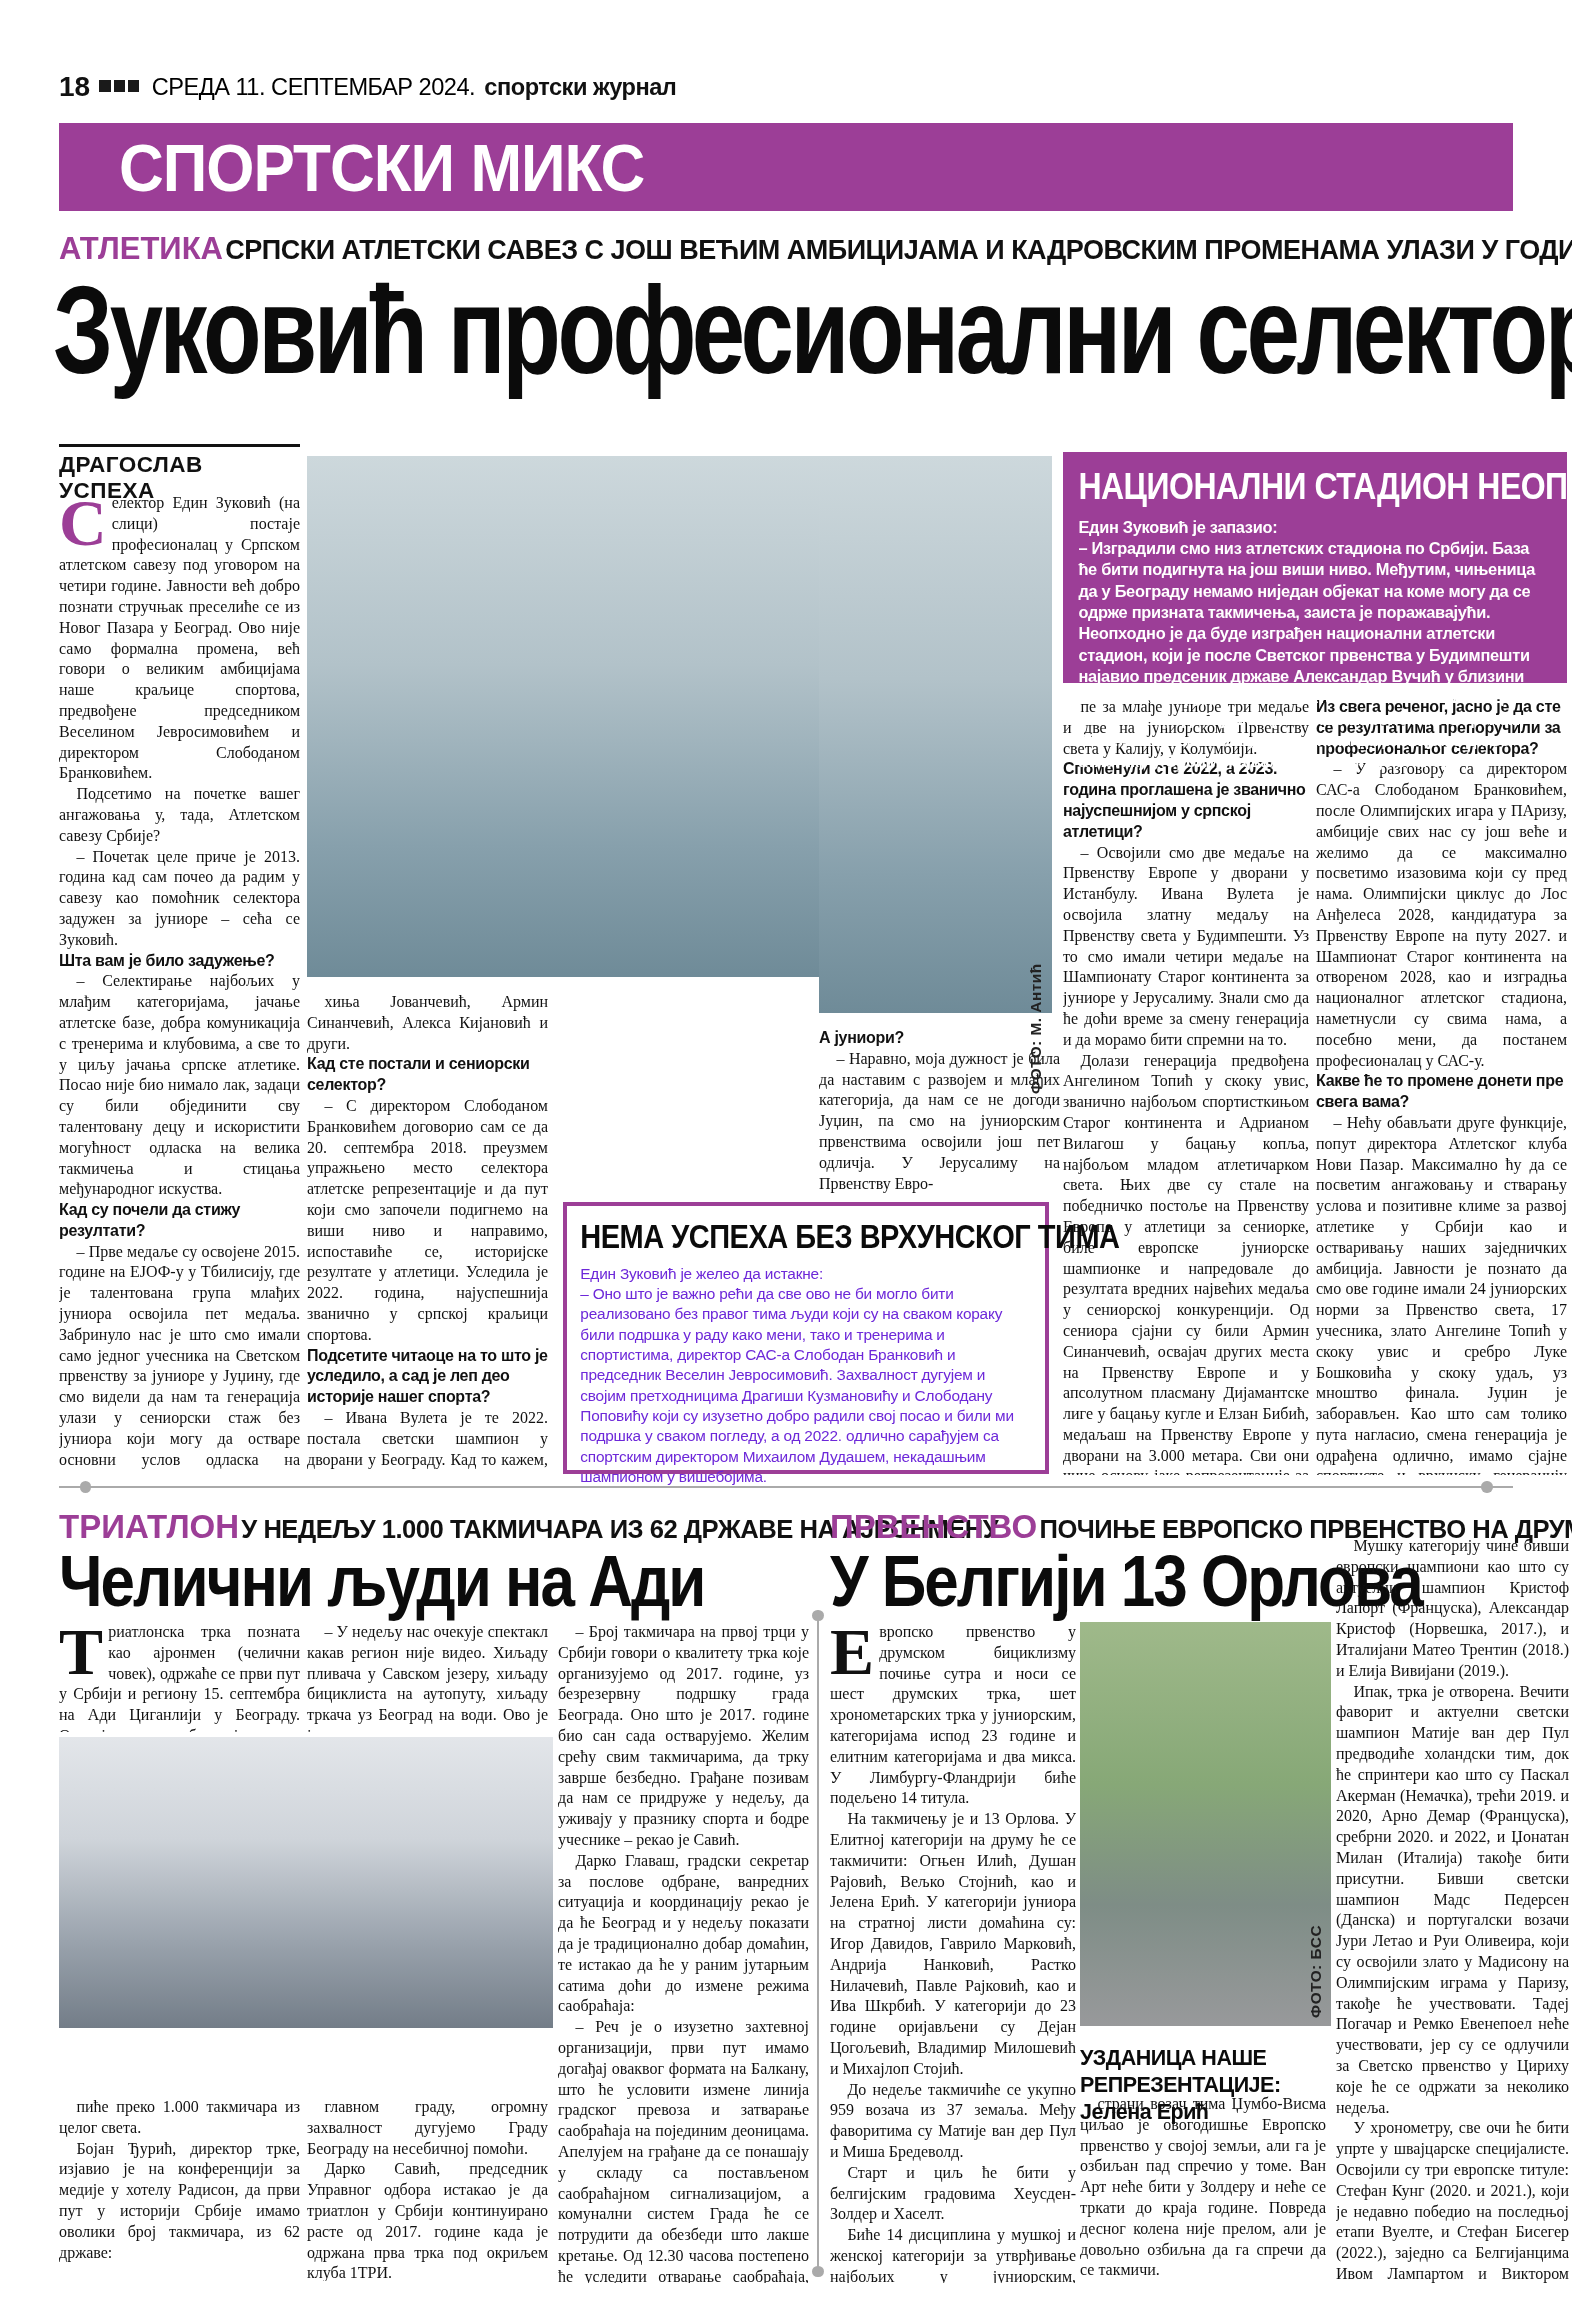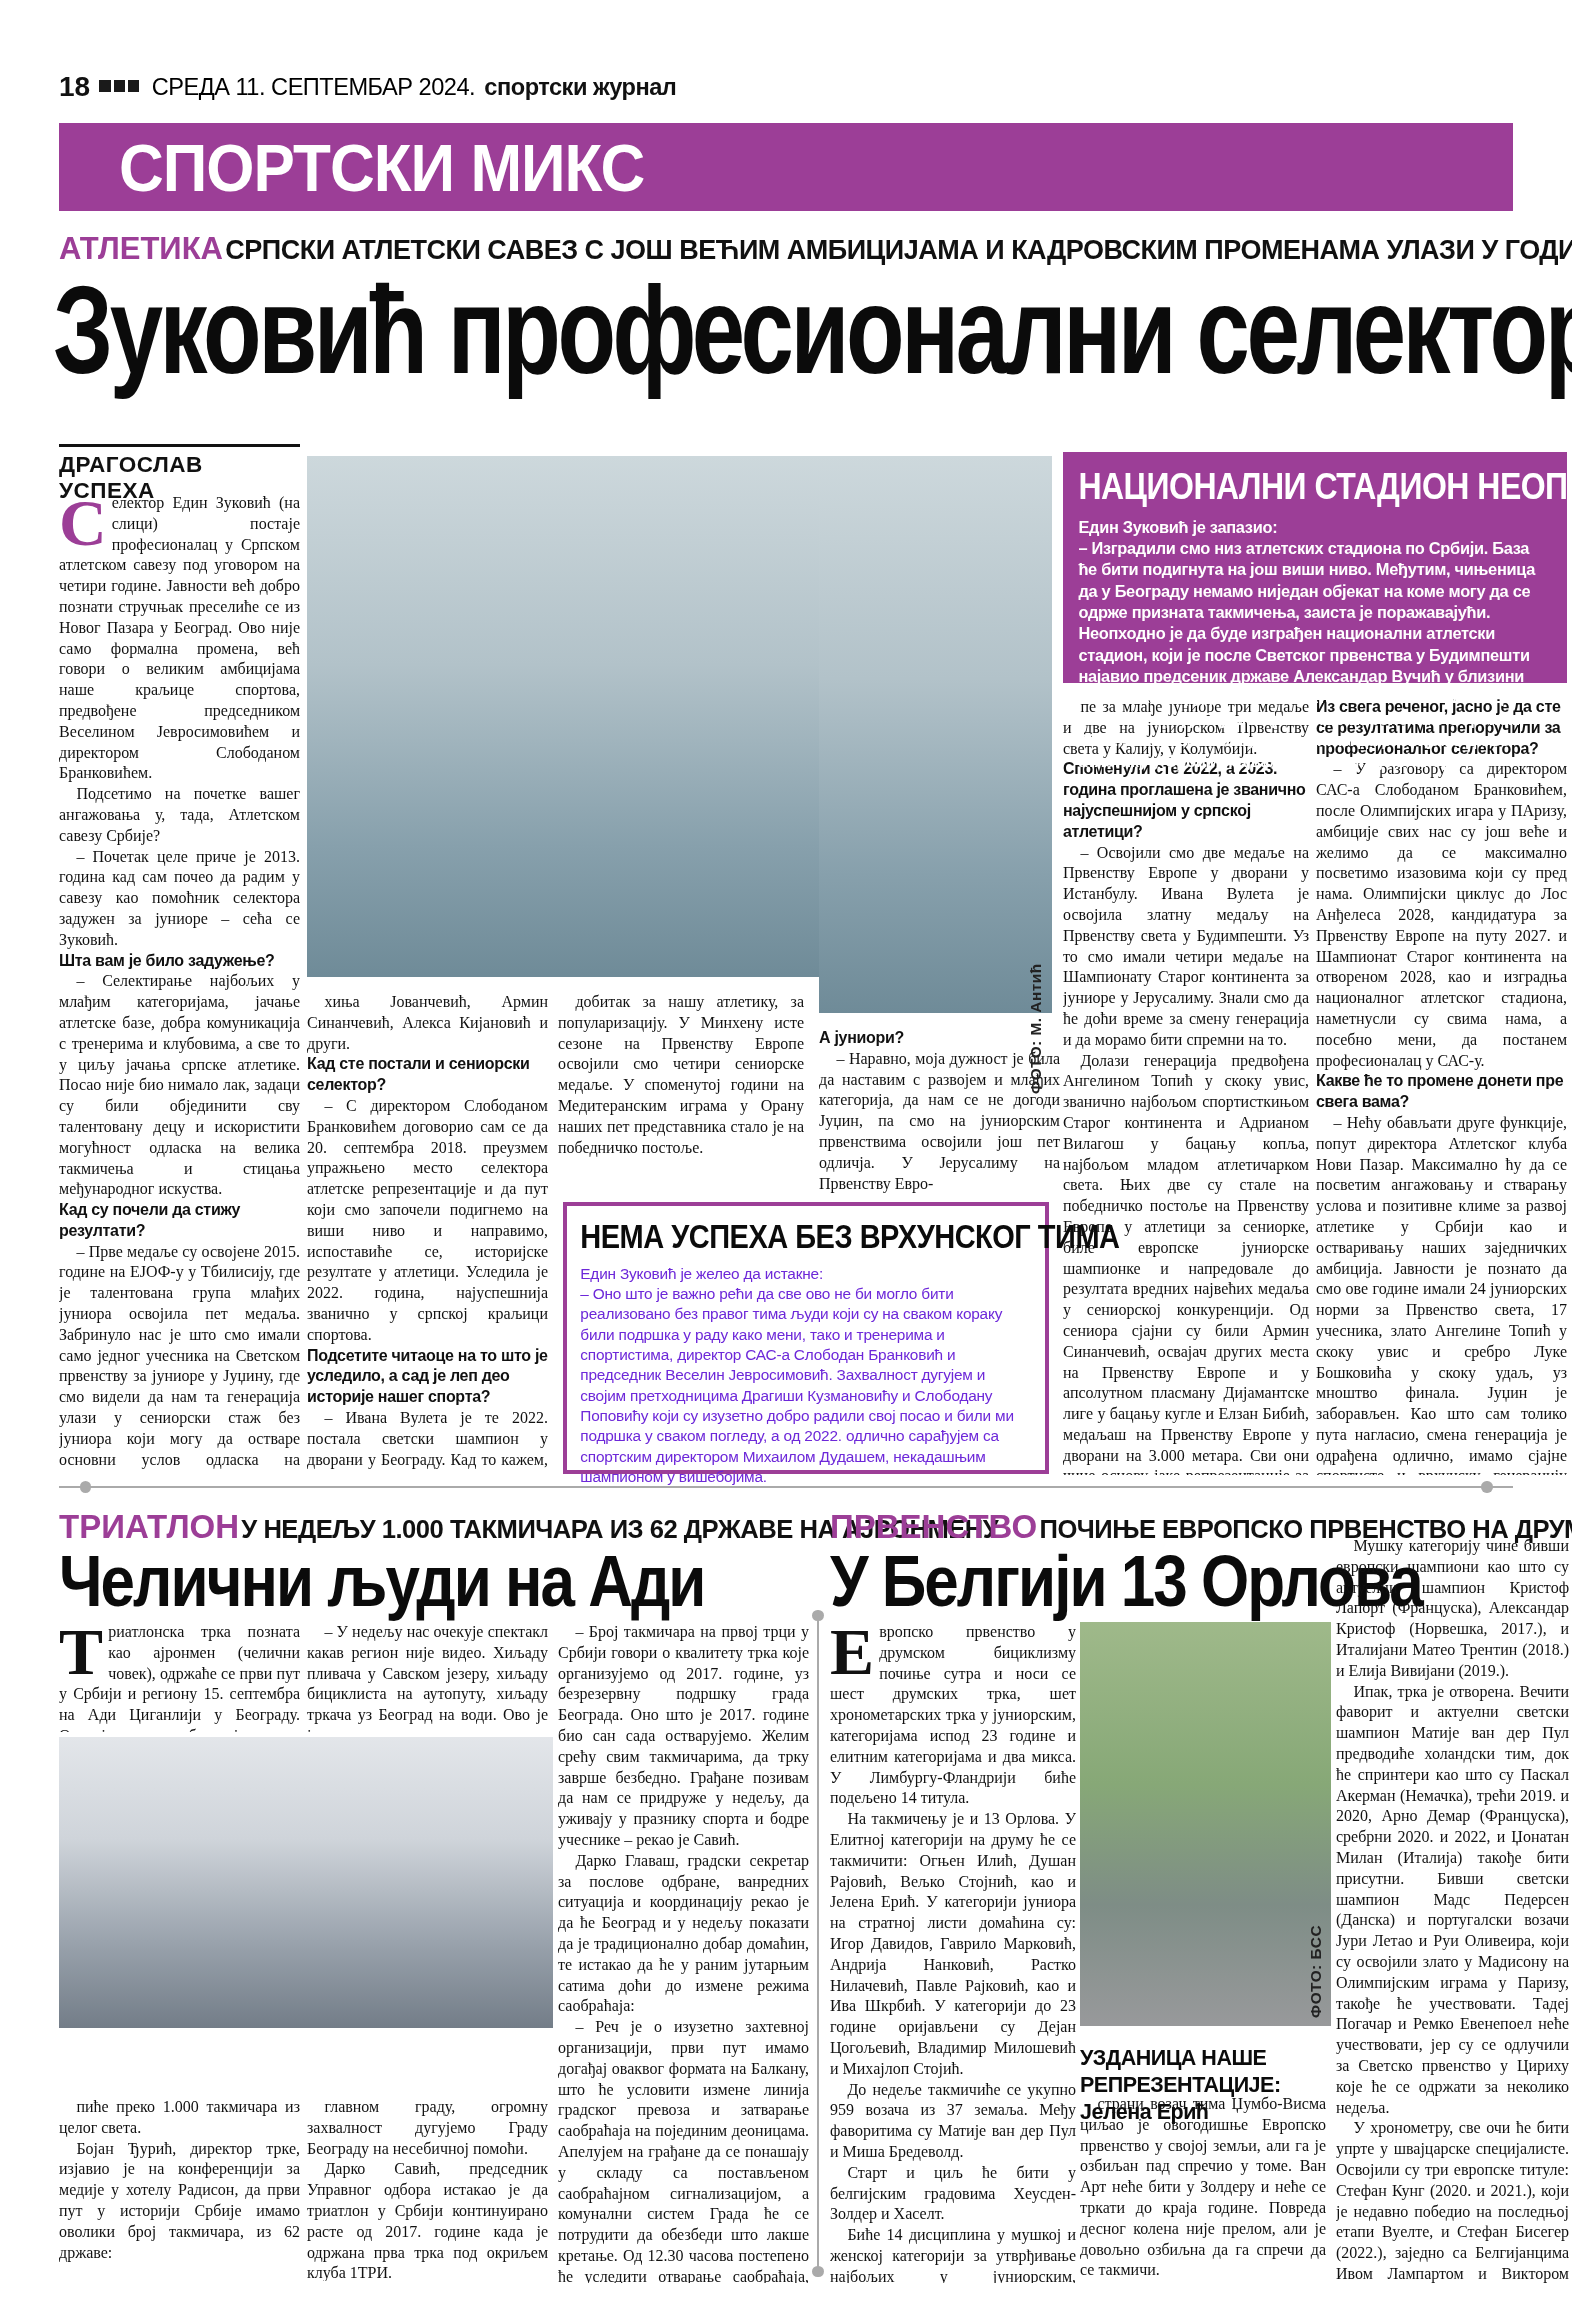--- a/index.html
+++ b/index.html
@@ -99,23 +99,20 @@
       <p class="para s-p">– Прве медаље су освојене 2015. године на ЕЈОФ-у у Тбилисију, где је талентована група млађих јуниора освојила пет медаља. Забринуло нас је што смо имали само једног учесника на Светском првенству за јуниоре у Јуџину, где смо видели да нам та генерација улази у сениорски стаж без јуниора који могу да остваре основни услов одласка на такмичења.</p>
       <p class="para s-q">Шта сте предузели?</p>
     </div>
   <div class="col" style="left:307px;top:992px;width:241px;height:484px;">
       <p class="para s-p">хиња Јованчевић, Армин Синанчевић, Алекса Кијановић и други.</p>
       <p class="para s-q">Кад сте постали и сениорски селектор?</p>
       <p class="para s-p">– С директором Слободаном Бранковићем договорио сам се да 20. септембра 2018. преузмем упражњено место селектора атлетске репрезентације и да пут који смо започели подигнемо на виши ниво и направимо, испоставиће се, историјске резултате у атлетици. Уследила је 2022. година, најуспешнија званично у српској краљици спортова.</p>
       <p class="para s-q">Подсетите читаоце на то што је уследило, а сад је леп део историје нашег спорта?</p>
       <p class="para s-p">– Ивана Вулета је те 2022. постала светски шампион у дворани у Београду. Кад то кажем, уз њену медаљу ваља имати у виду да је организовано највеће атлетско такмичење у нашој земљи до сад. То је велики</p>
     </div>
-  <div class="col" style="left:558px;top:992px;width:246px;height:202px;">
-      <p class="para s-p">добитак за нашу атлетику, за популаризацију. У Минхену исте сезоне на Првенству Европе освојили смо четири сениорске медаље. У споменутој години на Медитеранским играма у Орану наших пет представника стало је на победничко постоље.</p>
-    </div>
   <div class="col" style="left:819px;top:1028px;width:241px;height:169px;">
       <p class="para s-q">А јуниори?</p>
       <p class="para s-p">– Наравно, моја дужност је била да наставим с развојем и млађих категорија, да нам се не догоди Јуџин, па смо на јуниорским првенствима освојили још пет одличја. У Јерусалиму на Првенству Евро-</p>
     </div>
   <div class="col" style="left:1063px;top:697px;width:246px;height:778px;">
       <p class="para s-p">пе за млађе јуниоре три медаље и две на јуниорском Првенству света у Калију, у Колумбији.</p>
       <p class="para s-q">Споменули сте 2022, а 2023. година проглашена је званично најуспешнијом у српској атлетици?</p>
       <p class="para s-p">– Освојили смо две медаље на Првенству Европе у дворани у Истанбулу. Ивана Вулета је освојила златну медаљу на Првенству света у Будимпешти. Уз то смо имали четири медаље на Шампионату Старог континента за јуниоре у Јерусалиму. Знали смо да ће доћи време за смену генерација и да морамо бити спремни на то.</p>
       <p class="para s-p">Долази генерација предвођена Ангелином Топић у скоку увис, званично најбољом спортисткињом Старог континента и Адрианом Вилагош у бацању копља, најбољом младом атлетичарком света. Њих две су стале на победничко постоље на Првенству Европе у атлетици за сениорке, биле европске јуниорске шампионке и напредовале до резултата вредних највећих медаља у сениорској конкуренцији. Од сениора сјајни су били Армин Синанчевић, освајач других места на Првенству Европе и у апсолутном пласману Дијамантске лиге у бацању кугле и Елзан Бибић, медаљаш на Првенству Европе у дворани на 3.000 метара. Сви они чине основу јаке репрезентације за будућа такмичења.</p>
     </div>

